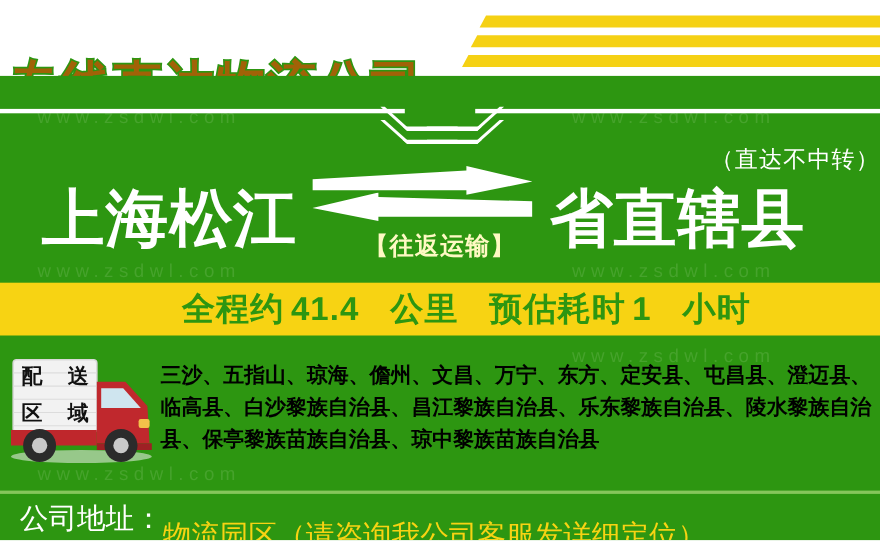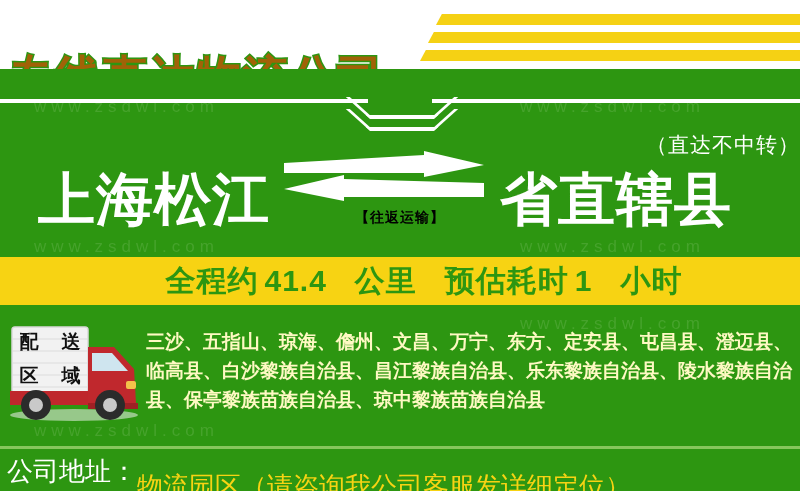--- a/index.html
+++ b/index.html
@@ -163,22 +163,22 @@
     position: absolute;
     left: 0; top: 24px;
     width: 200px; height: 30px;
   }
 
   .round-note {
     position: absolute;
     left: 0; top: 140px;
     width: 800px;
     text-align: center;
-    color: #000000;
-    font-size: 14px;
+    color: #fef9c3;
+    font-size: 22px;
     font-weight: bold;
     letter-spacing: 1px;
     white-space: nowrap;
   }
 
   
   .band {
     position: absolute;
     left: 0; top: 188px;
     width: 800px; height: 48px;
@@ -201,41 +201,41 @@
   
   .truck-wrap {
     position: absolute;
     left: 8px; top: 256px;
     width: 136px; height: 100px;
   }
   .area-text {
     position: absolute;
     left: 146px; top: 258px;
     width: 648px;
-    color: #fef9c3;
+    color: #000000;
     font-size: 19px;
     font-weight: bold;
     line-height: 29px;
     letter-spacing: 0px;
   }
 
   
   .foot-sep {
     position: absolute;
     left: 0; top: 377px;
     width: 800px; height: 3px;
     background: #86c65c;
   }
   .footer {
     position: absolute;
     left: 0; top: 382px;
     width: 800px; height: 40px;
     display: flex;
     align-items: center;
-    padding-left: 7px;
+    padding-left: 18px;
     box-sizing: border-box;
   }
   .foot-label {
     color: #ffffff;
     font-size: 26px;
     white-space: nowrap;
   }
   .foot-value {
     color: #f7d313;
     font-size: 26px;

